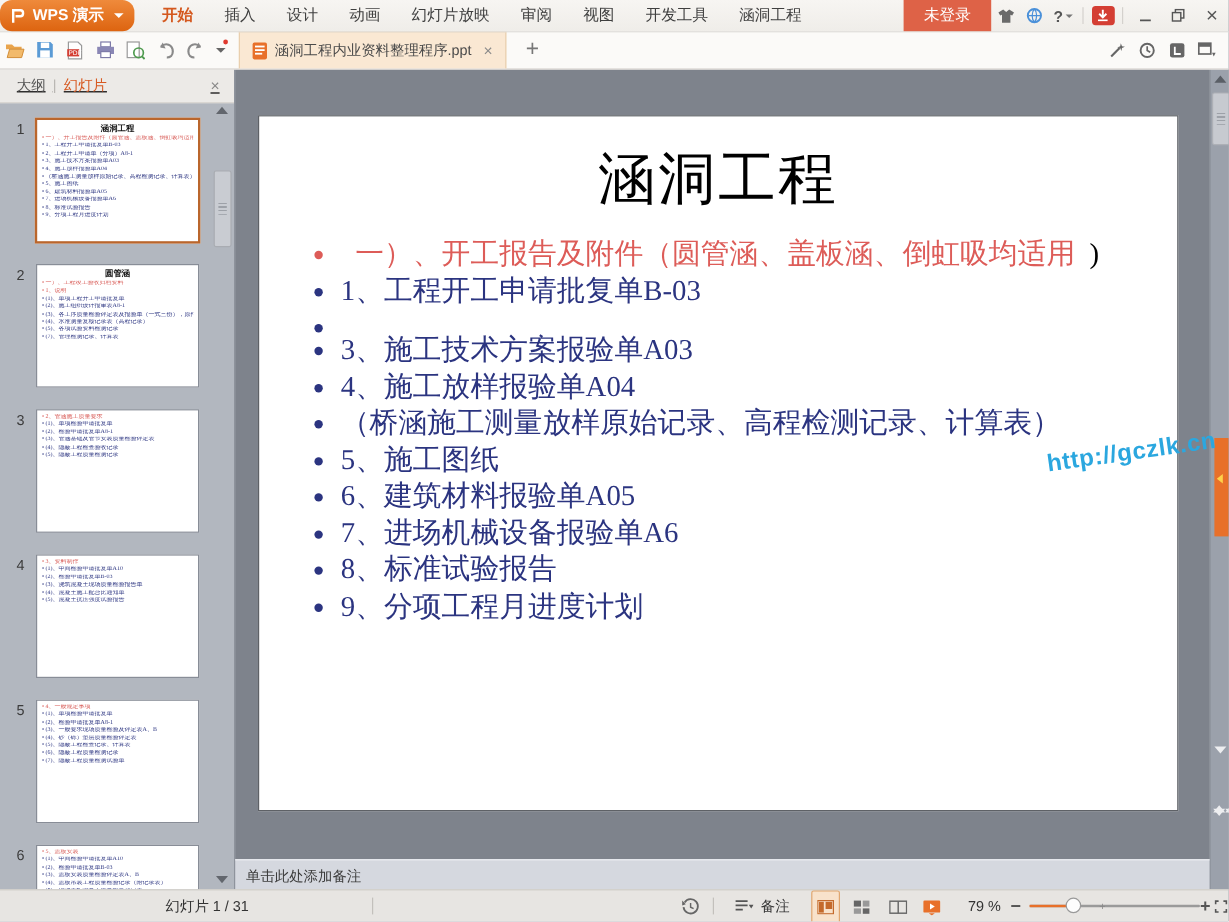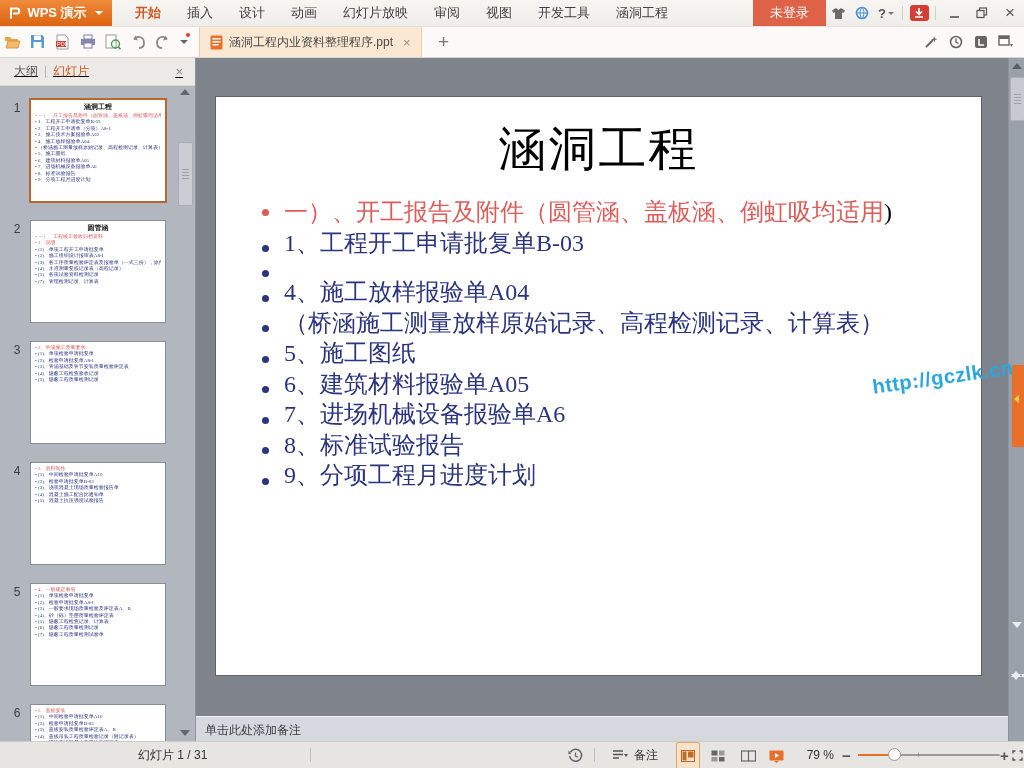--- a/index.html
+++ b/index.html
@@ -5,21 +5,21 @@
   html,body{margin:0;padding:0;}
   body{width:1024px;height:768px;overflow:hidden;font-family:"Liberation Sans","DejaVu Sans",sans-serif;}
   .window{position:relative;width:1024px;height:768px;background:#7E838C;overflow:hidden;}
 
   
   .titlebar{position:absolute;left:0;top:0;width:1024px;height:26px;
     background:linear-gradient(#F7F5F2,#EFEDE9);border-bottom:1px solid #E3E0DC;
     display:flex;align-items:center;z-index:30;}
   .wps-btn{width:112px;height:26px;background:linear-gradient(#EF8A3B,#DD6410);
     color:#fff;display:flex;align-items:center;justify-content:center;gap:5px;
-    font-size:13px;font-weight:bold;cursor:default;}
+    font-size:13px;font-weight:bold;cursor:default;border-radius:10px;}
   .wps-caret{width:0;height:0;border-left:4px solid transparent;border-right:4px solid transparent;border-top:4px solid #fff;margin-left:3px;}
   .menu-tabs{display:flex;height:26px;margin-left:10px;}
   .menu-tab{padding:0 13px;line-height:26px;font-size:13px;color:#3F3F3F;}
   .menu-tab.active{color:#D4581E;font-weight:bold;}
   .login-btn{margin-left:auto;height:26px;line-height:26px;padding:0 17px;
     background:#DE6247;color:#fff;font-size:13px;}
   .tb-right{display:flex;align-items:center;height:26px;}
   .tb-ic{width:24px;height:26px;display:flex;align-items:center;justify-content:center;color:#5a5a5a;}
   .help-txt{font-size:13px;color:#555;font-weight:bold;}
   .mini-caret{width:0;height:0;border-left:3px solid transparent;border-right:3px solid transparent;border-top:3px solid #777;margin-left:2px;}
@@ -70,22 +70,22 @@
     background:repeating-linear-gradient(#9DA1A8 0 1px,transparent 1px 3px);}
 
   
   .canvas{position:absolute;left:196px;top:57px;right:16px;bottom:52px;background:#7E838C;overflow:hidden;}
   .slide{position:absolute;left:19px;top:39px;width:767px;height:580px;background:#fff;
     border:1px solid #5E6166;box-sizing:border-box;font-family:"Liberation Serif",serif;}
   .slide-title{margin-top:20px;text-align:center;font-size:48px;color:#000;letter-spacing:2px;}
   .bullets{margin-top:16px;padding-left:46px;padding-right:8px;font-size:24px;}
   .bullet-row{display:flex;align-items:flex-start;line-height:30.5px;white-space:nowrap;}
   .bullet-row .dot{flex:0 0 auto;width:7px;height:7px;border-radius:50%;background:currentColor;margin:12px 15px 0 0;}
-  .c-red{color:#DD5C58;}
-  .c-blue{color:#2B3480;align-items:center;}
+  .c-red{color:#DD5C58;gap:12px;}
+  .c-blue{color:#2B3480;}
   .tail{color:#000;}
   .watermark{position:absolute;left:872px;top:366px;z-index:50;color:#2BA7DF;
     font-size:20px;font-weight:bold;transform:rotate(-8deg);letter-spacing:0.5px;}
 
   
   .right-scroll{position:absolute;right:0;top:57px;width:16px;bottom:26px;background:#9BA1AB;border-left:1px solid #8E939C;box-sizing:border-box;}
   .rs-up{position:absolute;top:6px;left:3px;width:0;height:0;border-left:5px solid transparent;border-right:5px solid transparent;border-bottom:6px solid #5A5F66;}
   .rs-thumb{position:absolute;left:1px;top:20px;width:13px;height:42px;background:#C7CAD0;border:1px solid #ADB0B6;border-radius:2px;}
   .rs-nav{position:absolute;left:2px;width:11px;text-align:center;}
   .tri-dn{width:0;height:0;border-left:5px solid transparent;border-right:5px solid transparent;border-top:6px solid #EDEEF0;margin:0 auto;}
@@ -376,20 +376,24 @@
           </div>
           <div class="bullet-row c-blue">
             <span class="dot"></span>
             <span>1、工程开工申请批复单B-03</span>
           </div>
           <div class="bullet-row c-blue">
             <span class="dot"></span>
           </div>
           <div class="bullet-row c-blue">
             <span class="dot"></span>
+            <span>3、施工技术方案报验单A03</span>
+          </div>
+          <div class="bullet-row c-blue">
+            <span class="dot"></span>
             <span>4、施工放样报验单A04</span>
           </div>
           <div class="bullet-row c-blue">
             <span class="dot"></span>
             <span>（桥涵施工测量放样原始记录、高程检测记录、计算表）</span>
           </div>
           <div class="bullet-row c-blue">
             <span class="dot"></span>
             <span>5、施工图纸</span>
           </div>

